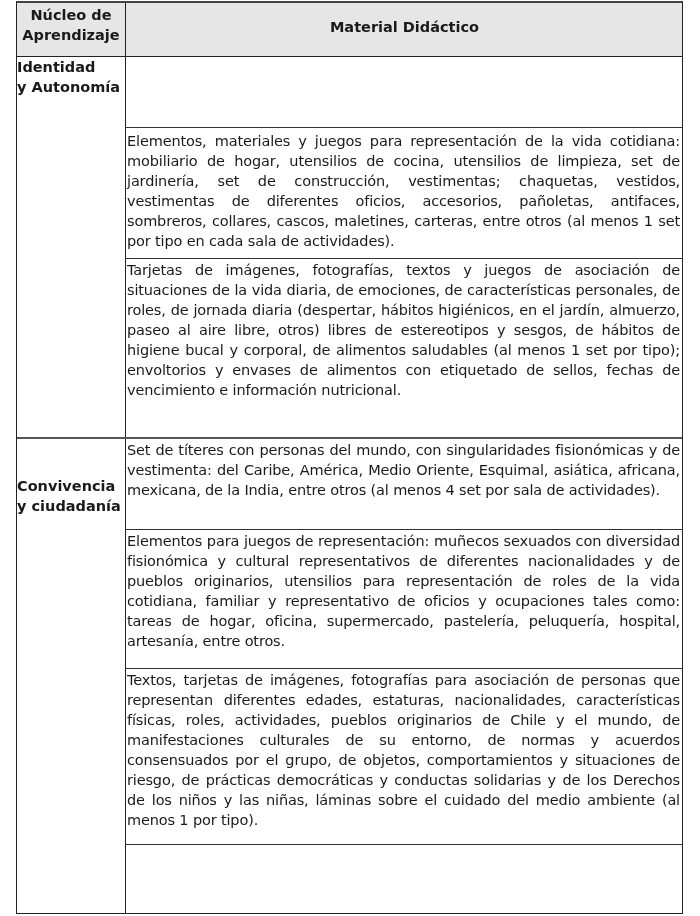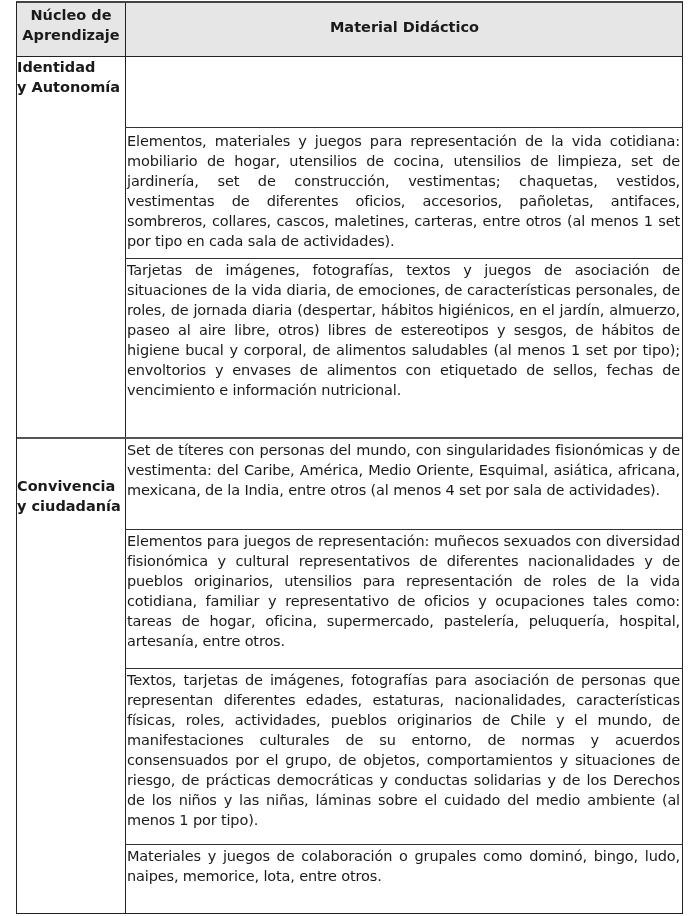--- a/index.html
+++ b/index.html
@@ -42,14 +42,13 @@
   <div class="hsep full" style="top:434px;"></div>
 
   <div class="nucleo" style="top:437px;margin-top:36px;">Convivencia
 y ciudadanía</div>
   <div class="cell" style="top:437px;">Set de títeres con personas del mundo, con singularidades fisionómicas y de vestimenta: del Caribe, América, Medio Oriente, Esquimal, asiática, africana, mexicana, de la India, entre otros (al menos 4 set por sala de actividades).</div>
   <div class="hsep" style="top:526px;"></div>
   <div class="cell" style="top:528px;">Elementos para juegos de representación: muñecos sexuados con diversidad fisionómica y cultural representativos de diferentes nacionalidades y de pueblos originarios, utensilios para representación de roles de la vida cotidiana, familiar y representativo de oficios y ocupaciones tales como: tareas de hogar, oficina, supermercado, pastelería, peluquería, hospital, artesanía, entre otros.</div>
   <div class="hsep" style="top:665px;"></div>
   <div class="cell" style="top:667px;">Textos, tarjetas de imágenes, fotografías para asociación de personas que representan diferentes edades, estaturas, nacionalidades, características físicas, roles, actividades, pueblos originarios de Chile y el mundo, de manifestaciones culturales de su entorno, de normas y acuerdos consensuados por el grupo, de objetos, comportamientos y situaciones de riesgo, de prácticas democráticas y conductas solidarias y de los Derechos de los niños y las niñas, láminas sobre el cuidado del medio ambiente (al menos 1 por tipo).</div>
   <div class="hsep" style="top:841px;"></div>
-  <div class="cell" style="top:843px;">Materiales y juegos de colaboración o grupales como dominó, bingo, ludo, naipes, memorice, lota, entre otros.</div>
 </div>
 
 </body></html>

